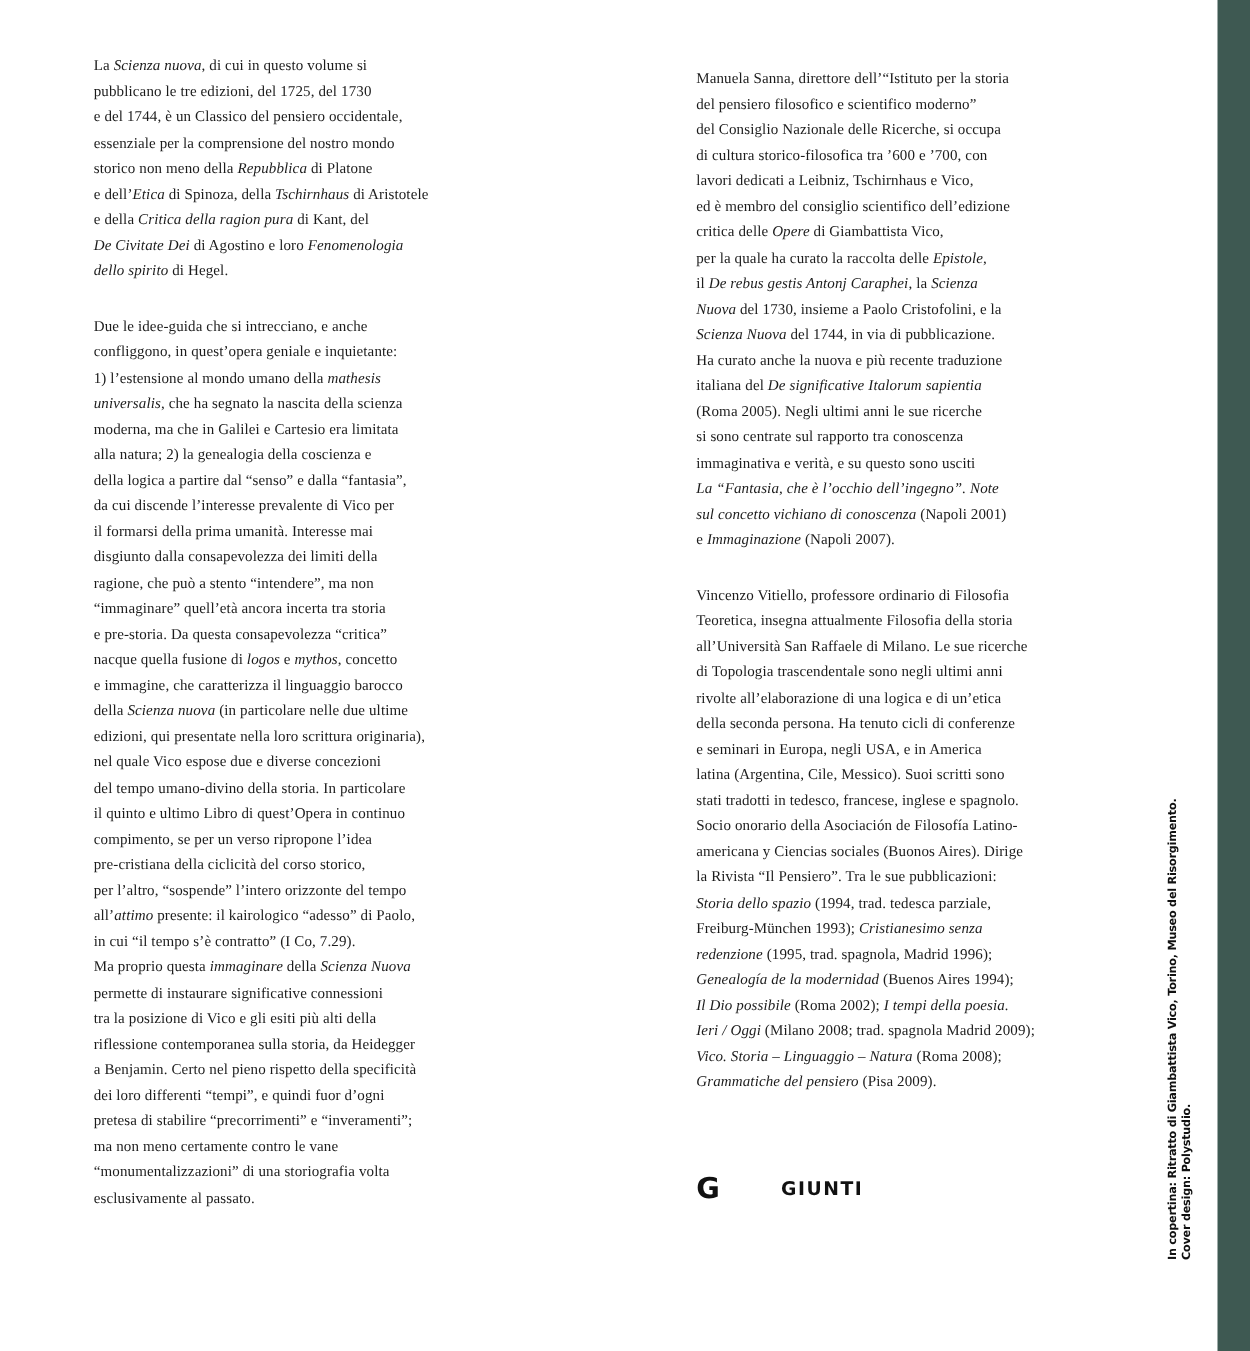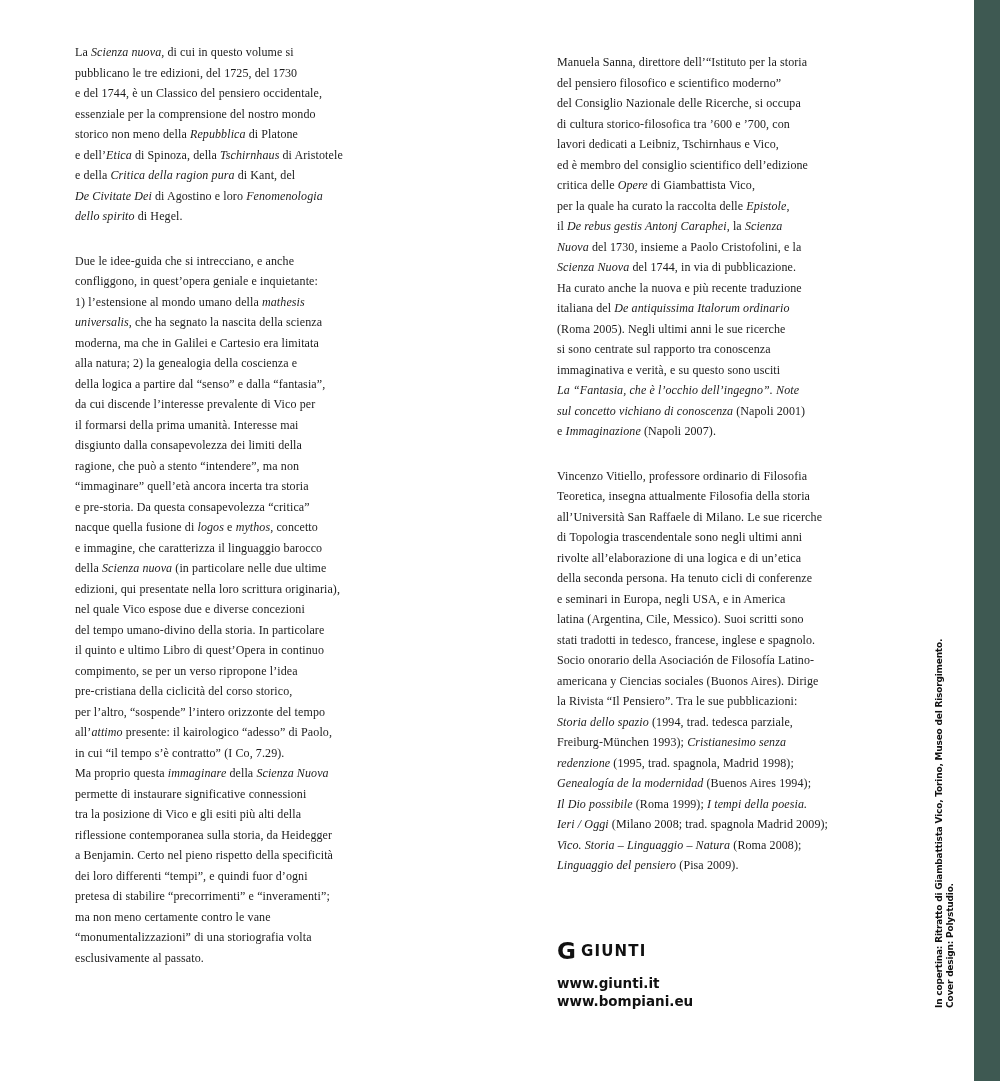--- a/index.html
+++ b/index.html
@@ -36,20 +36,21 @@
   .logo-row { display: flex; align-items: center; gap: 5px; }
   .logo-mark {
     font-weight: 900;
     font-size: 23px;
     line-height: 20px;
   }
   .logo-text {
     font-weight: bold;
     font-size: 15px;
     letter-spacing: 1.2px;
+    margin-left: 44px;
   }
   .websites {
     margin-top: 13px;
     font-weight: bold;
     font-size: 13.5px;
     line-height: 18px;
   }
 
   #spine-strip {
     position: absolute;
@@ -132,57 +133,53 @@
 del Consiglio Nazionale delle Ricerche, si occupa
 di cultura storico-filosofica tra ’600 e ’700, con
 lavori dedicati a Leibniz, Tschirnhaus e Vico,
 ed è membro del consiglio scientifico dell’edizione
 critica delle </span><em>Opere</em><span> di Giambattista Vico,
 per la quale ha curato la raccolta delle </span><em>Epistole</em><span>,
 il </span><em>De rebus gestis Antonj Caraphei</em><span>, la </span><em>Scienza
 Nuova</em><span> del 1730, insieme a Paolo Cristofolini, e la
 </span><em>Scienza Nuova</em><span> del 1744, in via di pubblicazione.
 Ha curato anche la nuova e più recente traduzione
-italiana del </span><em>De antiquissima Italorum ordinario</em><span>
+italiana del </span><em>De significative Italorum sapientia</em><span>
 (Roma 2005). Negli ultimi anni le sue ricerche
 si sono centrate sul rapporto tra conoscenza
 immaginativa e verità, e su questo sono usciti
 </span><em>La “Fantasia, che è l’occhio dell’ingegno”. Note
 sul concetto vichiano di conoscenza</em><span> (Napoli 2001)
 e </span><em>Immaginazione</em><span> (Napoli 2007).</span></p>
   <p><span>Vincenzo Vitiello, professore ordinario di Filosofia
 Teoretica, insegna attualmente Filosofia della storia
 all’Università San Raffaele di Milano. Le sue ricerche
 di Topologia trascendentale sono negli ultimi anni
 rivolte all’elaborazione di una logica e di un’etica
 della seconda persona. Ha tenuto cicli di conferenze
 e seminari in Europa, negli USA, e in America
 latina (Argentina, Cile, Messico). Suoi scritti sono
 stati tradotti in tedesco, francese, inglese e spagnolo.
 Socio onorario della Asociación de Filosofía Latino-
 americana y Ciencias sociales (Buonos Aires). Dirige
 la Rivista “Il Pensiero”. Tra le sue pubblicazioni:
 </span><em>Storia dello spazio</em><span> (1994, trad. tedesca parziale,
 Freiburg-München 1993); </span><em>Cristianesimo senza
-redenzione</em><span> (1995, trad. spagnola, Madrid 1998);
+redenzione</em><span> (1995, trad. spagnola, Madrid 1996);
 </span><em>Genealogía de la modernidad</em><span> (Buenos Aires 1994);
-</span><em>Il Dio possibile</em><span> (Roma 1999); </span><em>I tempi della poesia.
+</span><em>Il Dio possibile</em><span> (Roma 2002); </span><em>I tempi della poesia.
 Ieri / Oggi</em><span> (Milano 2008; trad. spagnola Madrid 2009);
 </span><em>Vico. Storia – Linguaggio – Natura</em><span> (Roma 2008);
-</span><em>Linguaggio del pensiero</em><span> (Pisa 2009).</span></p>
+</span><em>Grammatiche del pensiero</em><span> (Pisa 2009).</span></p>
 </div>
 
 <div id="footer">
   <div class="logo-row">
     <span class="logo-mark">G</span>
     <span class="logo-text">GIUNTI</span>
-  </div>
-  <div class="websites">
-    <div>www.giunti.it</div>
-    <div>www.bompiani.eu</div>
   </div>
 </div>
 
 <div id="colophon">
   <span>In copertina: Ritratto di Giambattista Vico, Torino, Museo del Risorgimento.</span>
   <span>Cover design: Polystudio.</span>
 </div>
 
 <div id="spine-strip" style="background: rgb(62, 89, 82);"></div>
 

